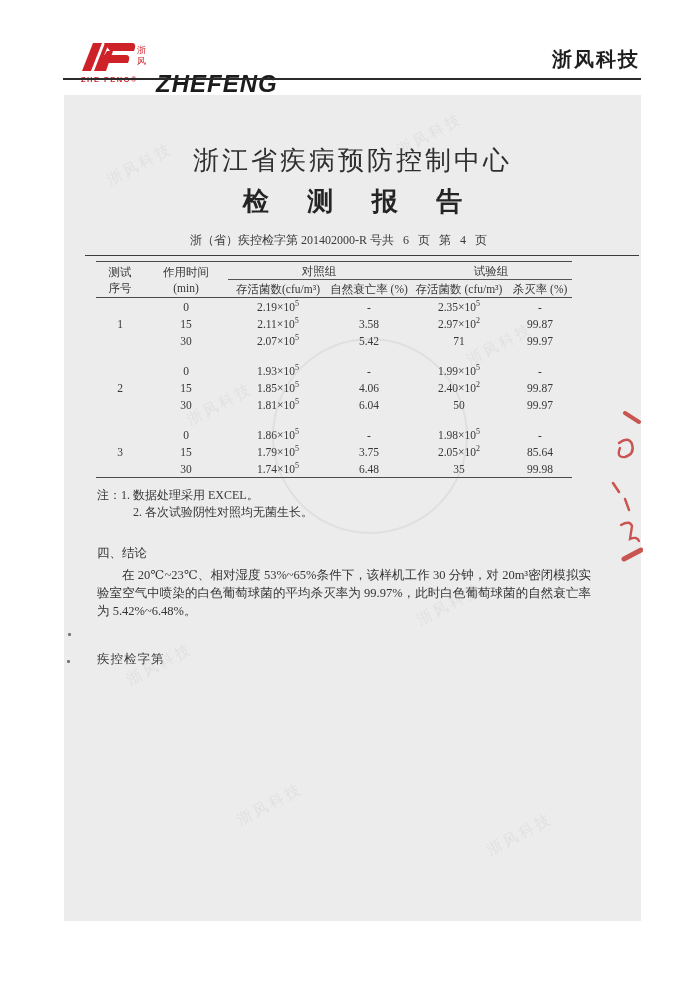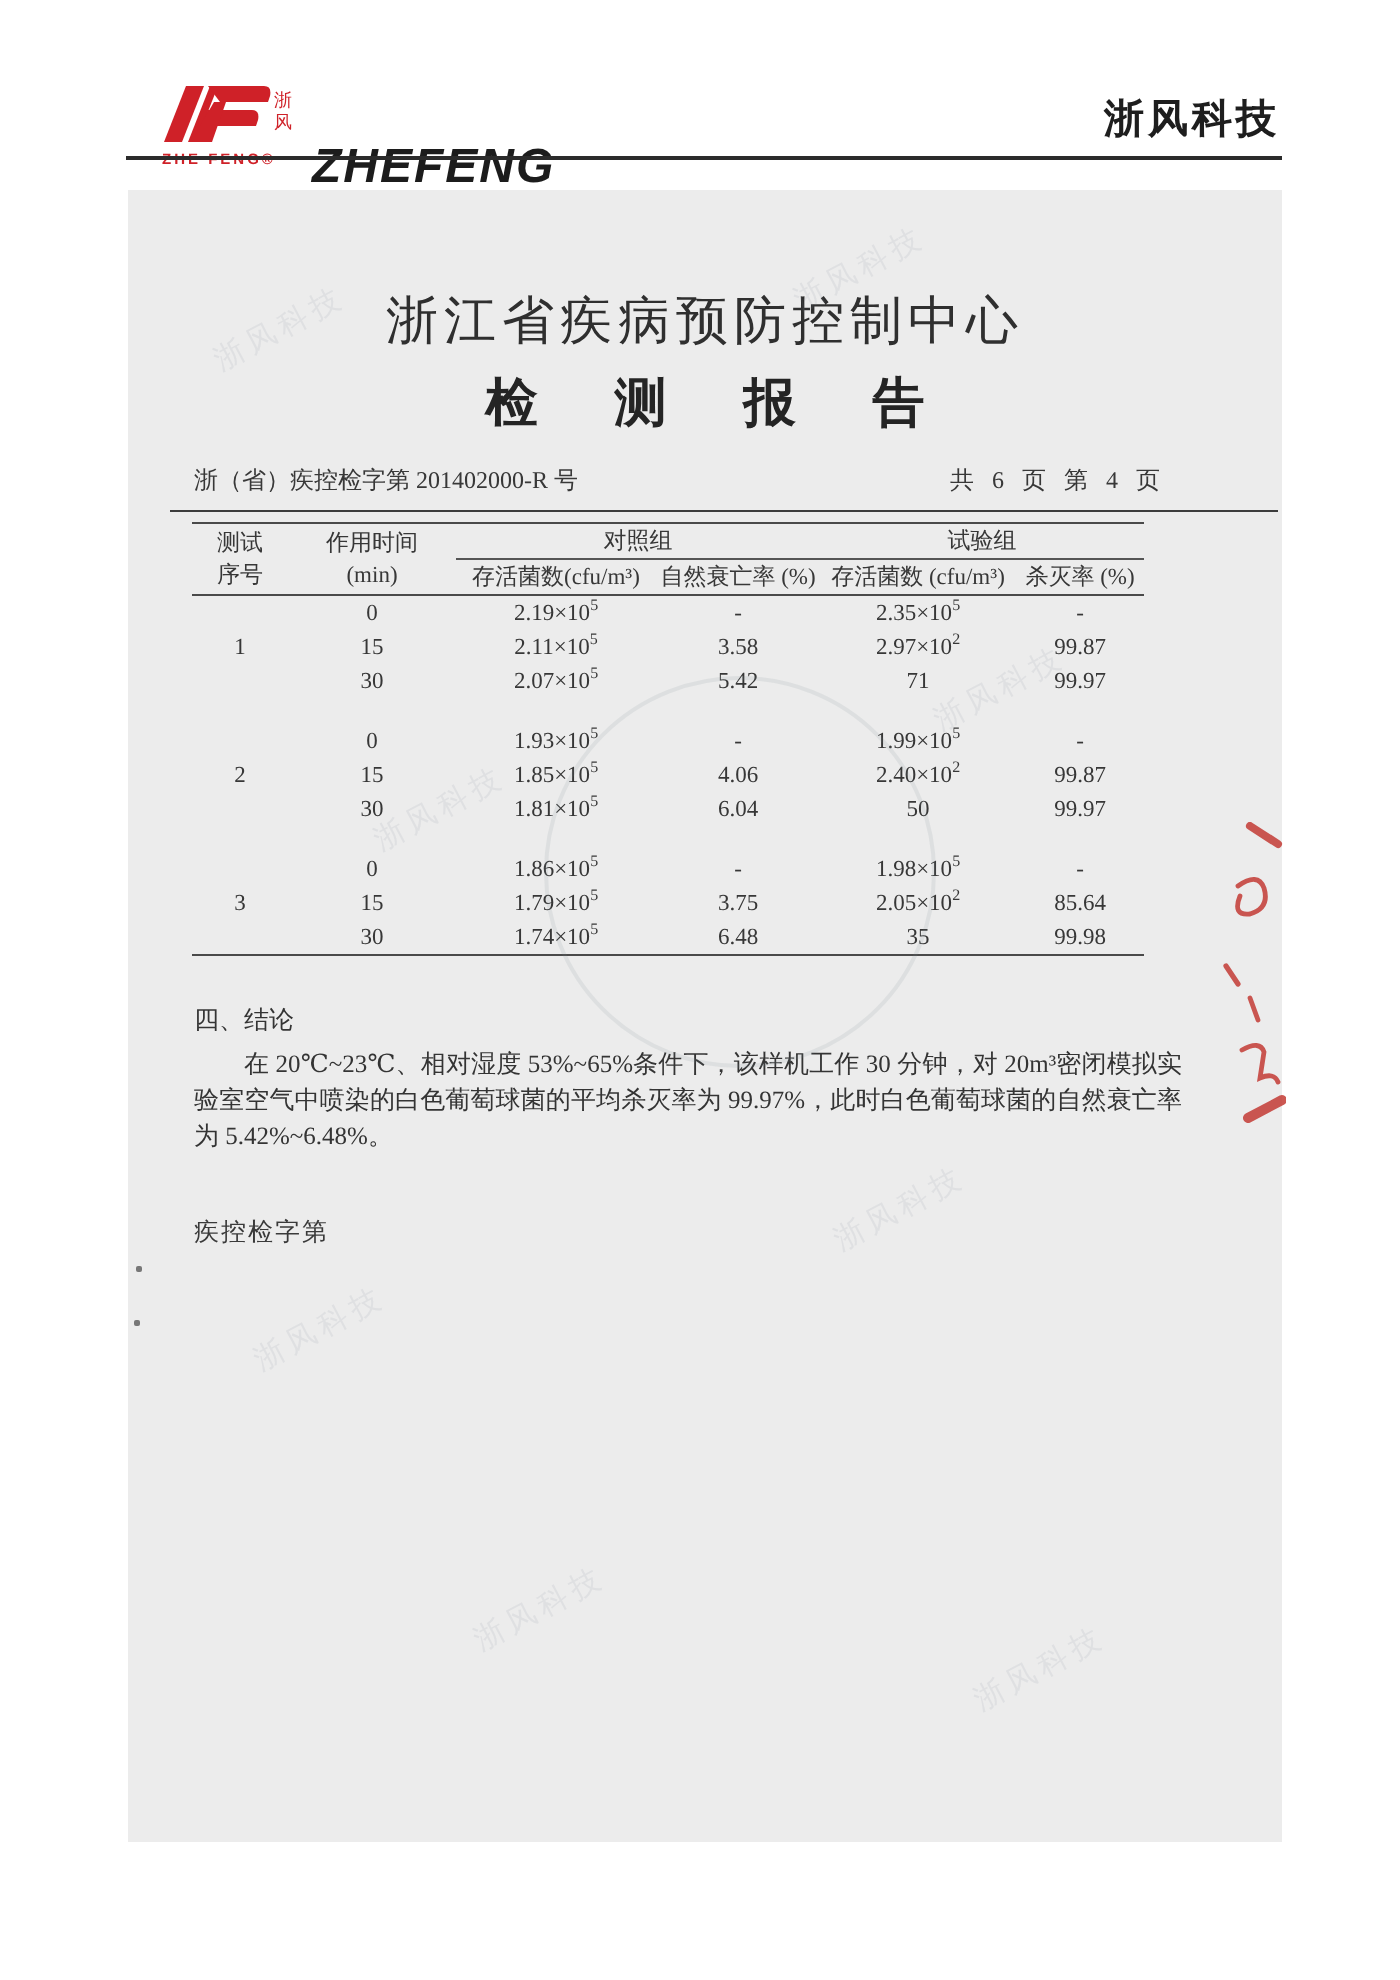--- a/index.html
+++ b/index.html
@@ -19,21 +19,21 @@
         box-sizing:border-box;padding-top:36px;}
   .wm{position:absolute;font-size:15px;letter-spacing:3px;color:rgba(128,140,154,0.12);
       transform:rotate(-28deg);white-space:nowrap;pointer-events:none;}
   .wm-circle{position:absolute;left:208px;top:243px;width:192px;height:192px;border-radius:50%;
              border:2px solid rgba(125,136,148,0.13);pointer-events:none;}
   .speck{position:absolute;width:3px;height:3px;background:#777;border-radius:1px;}
 
   .org-title{text-align:center;font-size:26px;letter-spacing:3px;color:#2f2f2f;margin-top:12px;}
   .doc-title{text-align:center;font-size:26px;font-weight:bold;letter-spacing:16px;color:#242424;
              margin-top:6px;text-indent:16px;}
-  .ref-row{display:flex;justify-content:space-between;margin:13px 58px 0 33px;font-size:12px;color:#383838;}
+  .ref-row{display:flex;justify-content:center;margin:13px 58px 0 33px;font-size:12px;color:#383838;}
   .ref-right{letter-spacing:3px;}
   .ref-rule{margin:6px 2px 0 21px;border-top:1.5px solid #3c3c3c;}
 
   .tbl-caption{margin:13px 0 0 44px;font-size:12px;color:#353535;}
 
   table.results{border-collapse:collapse;margin:5px 0 0 32px;width:476px;table-layout:fixed;
                 font-size:11.5px;color:#373737;
                 border-top:1.5px solid #4a4a4a;border-bottom:1.5px solid #4a4a4a;}
   table.results th,table.results td{font-weight:normal;text-align:center;padding:0;height:17px;line-height:16px;}
   th.two-line{white-space:pre-line;line-height:13px;border-bottom:1.5px solid #4a4a4a;}
@@ -198,20 +198,24 @@
             <td></td>
             <td>30</td>
             <td>1.74×10<sup>5</sup></td>
             <td>6.48</td>
             <td>35</td>
             <td>99.98</td>
           </tr>
         </tbody>
     </table>
 
+    <div class="notes">
+      <div>注：1. 数据处理采用 EXCEL。</div>
+      <div class="n2">2. 各次试验阴性对照均无菌生长。</div>
+    </div>
 
     <div class="concl-head">四、结论</div>
     <div class="concl-body">在 20℃~23℃、相对湿度 53%~65%条件下，该样机工作 30 分钟，对 20m³密闭模拟实验室空气中喷染的白色葡萄球菌的平均杀灭率为 99.97%，此时白色葡萄球菌的自然衰亡率为 5.42%~6.48%。</div>
 
     <div class="blank-note">疾控检字第</div>
 
     <svg class="red-mark" width="38" height="160" viewBox="0 0 38 160" xmlns="http://www.w3.org/2000/svg">
       <g stroke="#c5413b" fill="none" stroke-linecap="round" opacity="0.88">
         <path d="M20,6 l14,9" stroke-width="4"></path>
         <path d="M14,36 q10,-7 13,1 q3,10 -7,13 q-9,1 -5,-9" stroke-width="2.4"></path>

